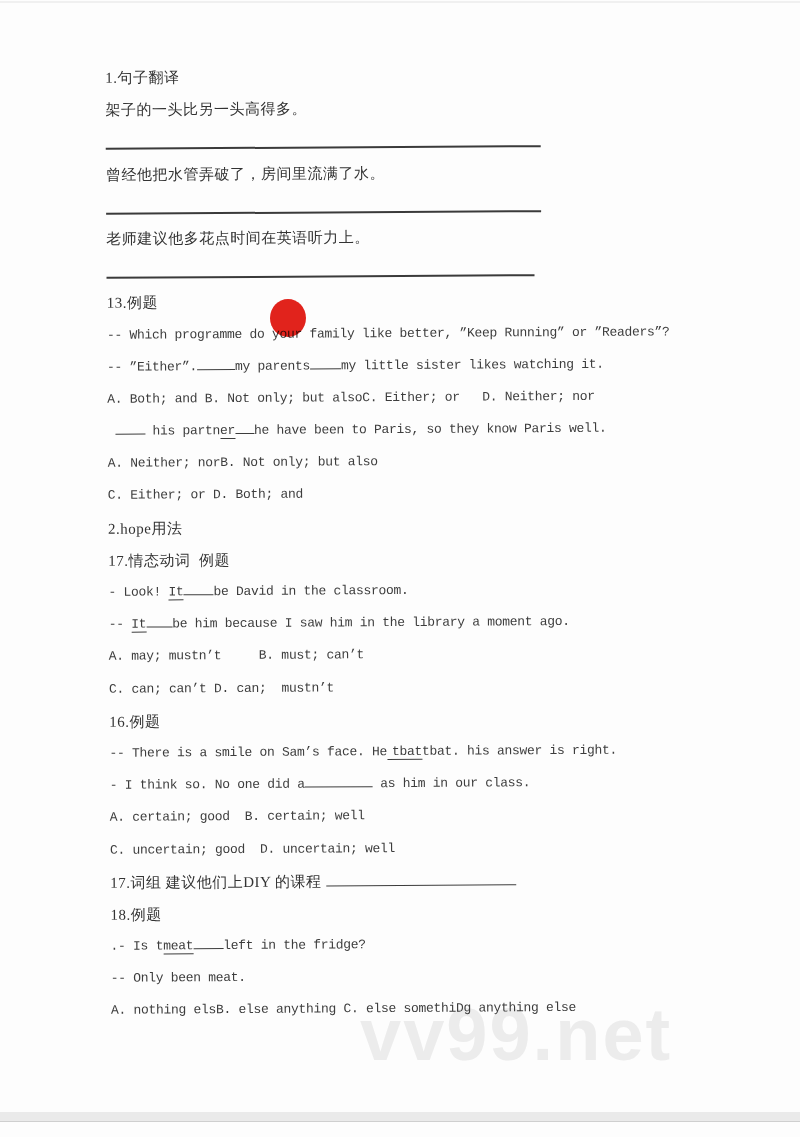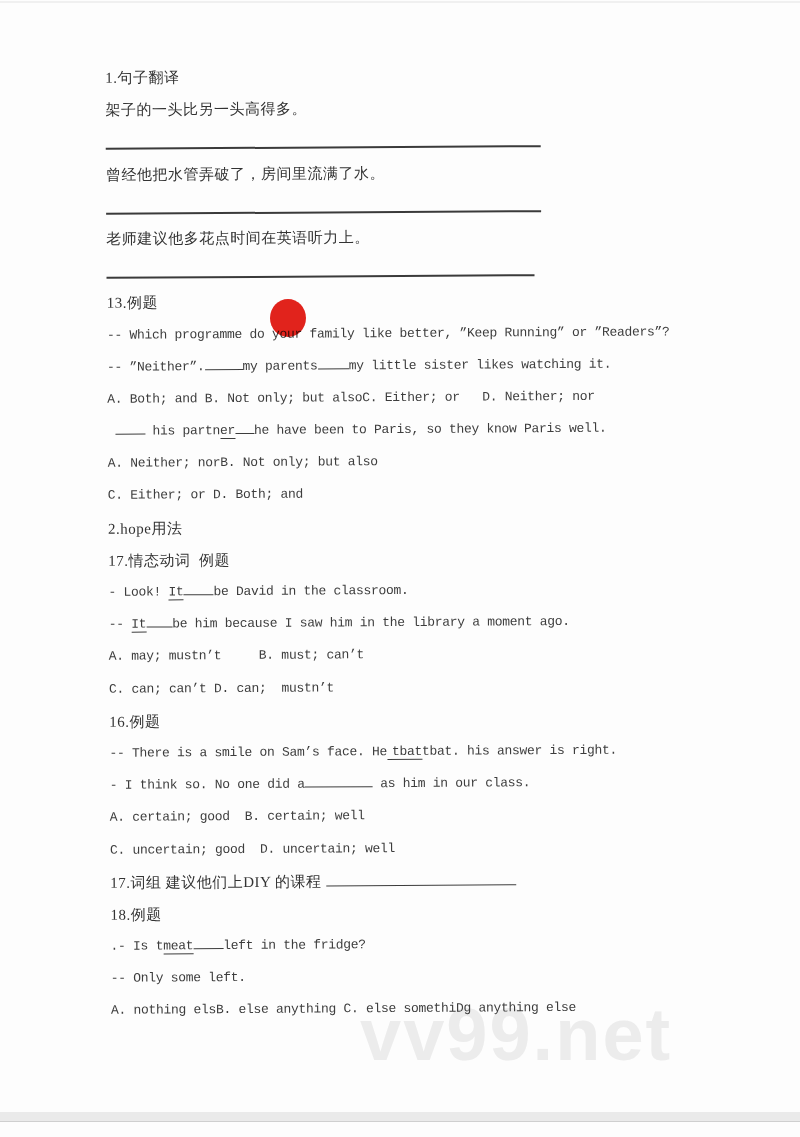--- a/index.html
+++ b/index.html
@@ -60,37 +60,37 @@
   <div class="content" id="doc-content">
       <div class="line cn"><span>1.句子翻译</span></div>
       <div class="line cn"><span>架子的一头比另一头高得多。</span></div>
       <div class="line"><span class="rule" style="width: 435px;"></span></div>
       <div class="line cn"><span>曾经他把水管弄破了，房间里流满了水。</span></div>
       <div class="line"><span class="rule" style="width: 435px;"></span></div>
       <div class="line cn"><span>老师建议他多花点时间在英语听力上。</span></div>
       <div class="line"><span class="rule" style="width: 428px;"></span></div>
       <div class="line cn"><span>13.例题</span></div>
       <div class="line"><span>-- Which programme do your family like better, ”Keep Running” or ”Readers”?</span></div>
-      <div class="line"><span>-- ”Neither”.</span><span class="blank" style="width: 38px;"></span><span>my parents</span><span class="blank" style="width: 31px;"></span><span>my little sister likes watching it.</span></div>
+      <div class="line"><span>-- ”Either”.</span><span class="blank" style="width: 38px;"></span><span>my parents</span><span class="blank" style="width: 31px;"></span><span>my little sister likes watching it.</span></div>
       <div class="line"><span>A. Both; and B. Not only; but alsoC. Either; or   D. Neither; nor</span></div>
       <div class="line"><span> </span><span class="blank" style="width: 30px;"></span><span> his partn</span><span class="u">er</span><span class="blank" style="width: 19px;"></span><span>he have been to Paris, so they know Paris well.</span></div>
       <div class="line"><span>A. Neither; norB. Not only; but also</span></div>
       <div class="line"><span>C. Either; or D. Both; and</span></div>
       <div class="line cn"><span>2.hope用法</span></div>
       <div class="line cn"><span>17.情态动词  例题</span></div>
       <div class="line"><span>- Look! </span><span class="u">It</span><span class="blank" style="width: 30px;"></span><span>be David in the classroom.</span></div>
       <div class="line"><span>-- </span><span class="u">It</span><span class="blank" style="width: 26px;"></span><span>be him because I saw him in the library a moment ago.</span></div>
       <div class="line"><span>A. may; mustn’t     B. must; can’t</span></div>
       <div class="line"><span>C. can; can’t D. can;  mustn’t</span></div>
       <div class="line cn"><span>16.例题</span></div>
       <div class="line"><span>-- There is a smile on Sam’s face. He</span><span class="u" style="padding-left: 5px;">tbat</span><span>tbat. his answer is right.</span></div>
       <div class="line"><span>- I think so. No one did a</span><span class="blank" style="width: 68px;"></span><span> as him in our class.</span></div>
       <div class="line"><span>A. certain; good  B. certain; well</span></div>
       <div class="line"><span>C. uncertain; good  D. uncertain; well</span></div>
       <div class="line cn"><span>17.词组 建议他们上DIY 的课程 </span><span class="blank" style="width: 190px;"></span></div>
       <div class="line cn"><span>18.例题</span></div>
       <div class="line"><span>.- Is t</span><span class="u">meat</span><span class="blank" style="width: 30px;"></span><span>left in the fridge?</span></div>
-      <div class="line"><span>-- Only some left.</span></div>
+      <div class="line"><span>-- Only been meat.</span></div>
       <div class="line"><span>A. nothing elsB. else anything C. else somethiDg anything else</span></div>
     </div>
   <div class="red-dot" style="background: rgb(227, 35, 28);"></div>
   <div class="page-break"></div>
 </div>
 
 </body></html>

